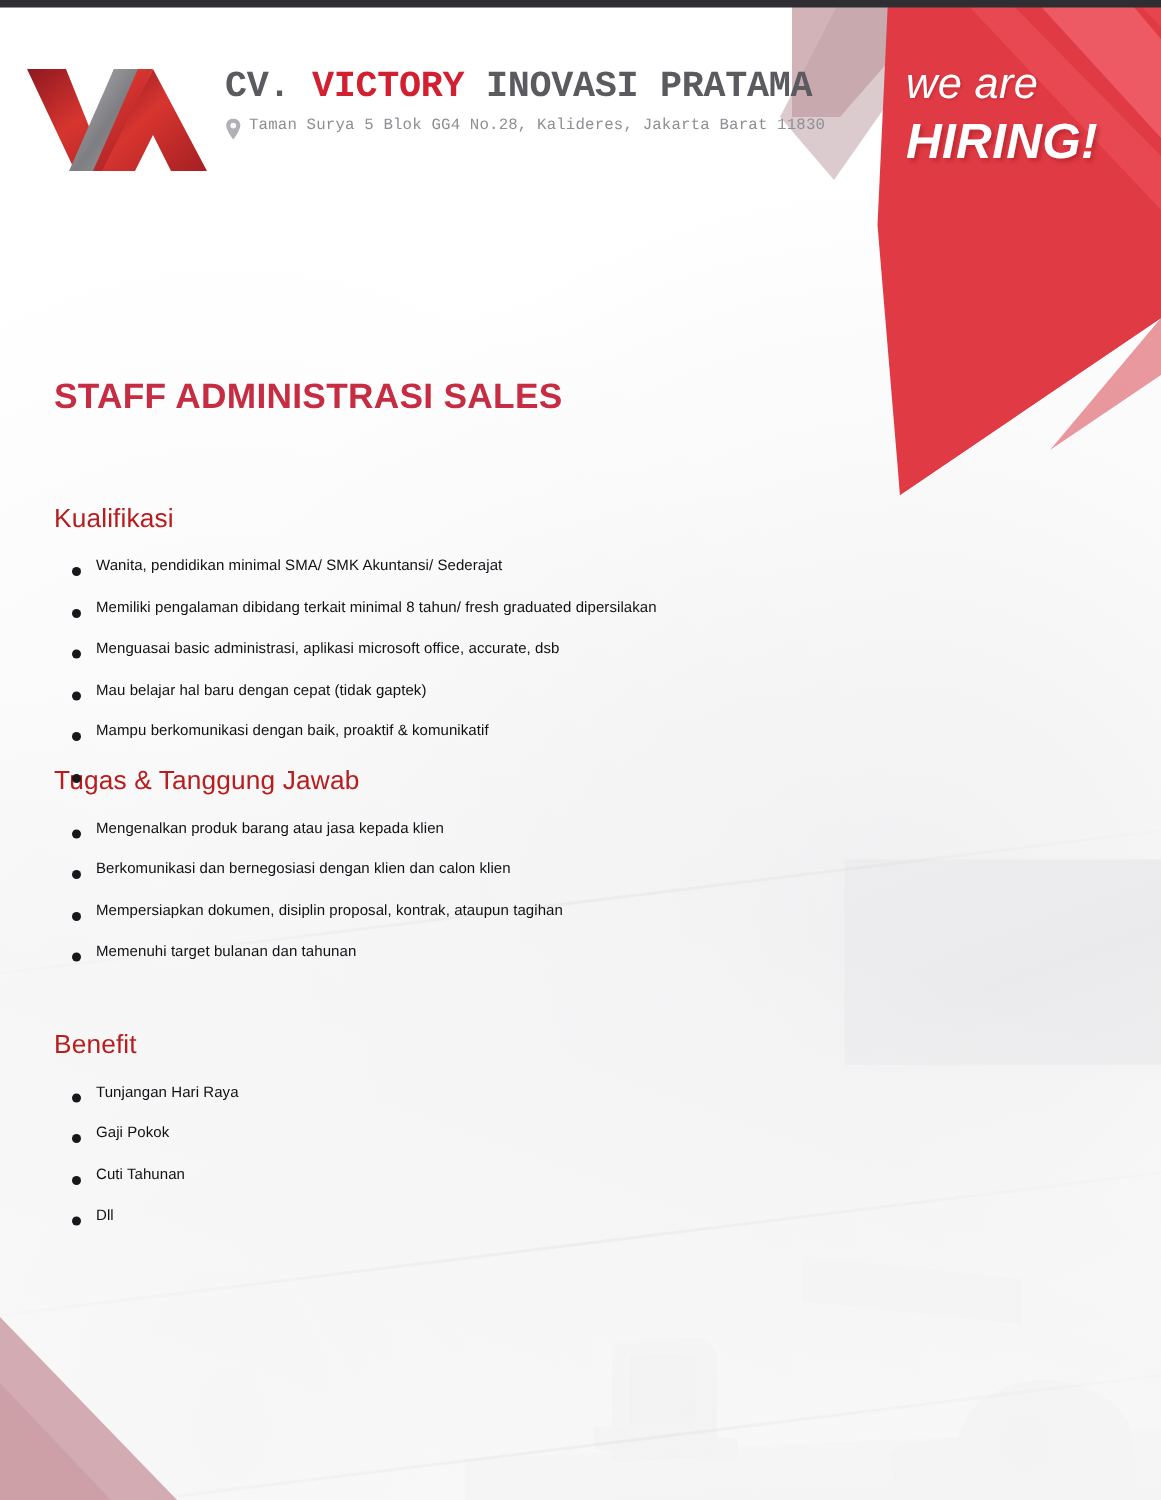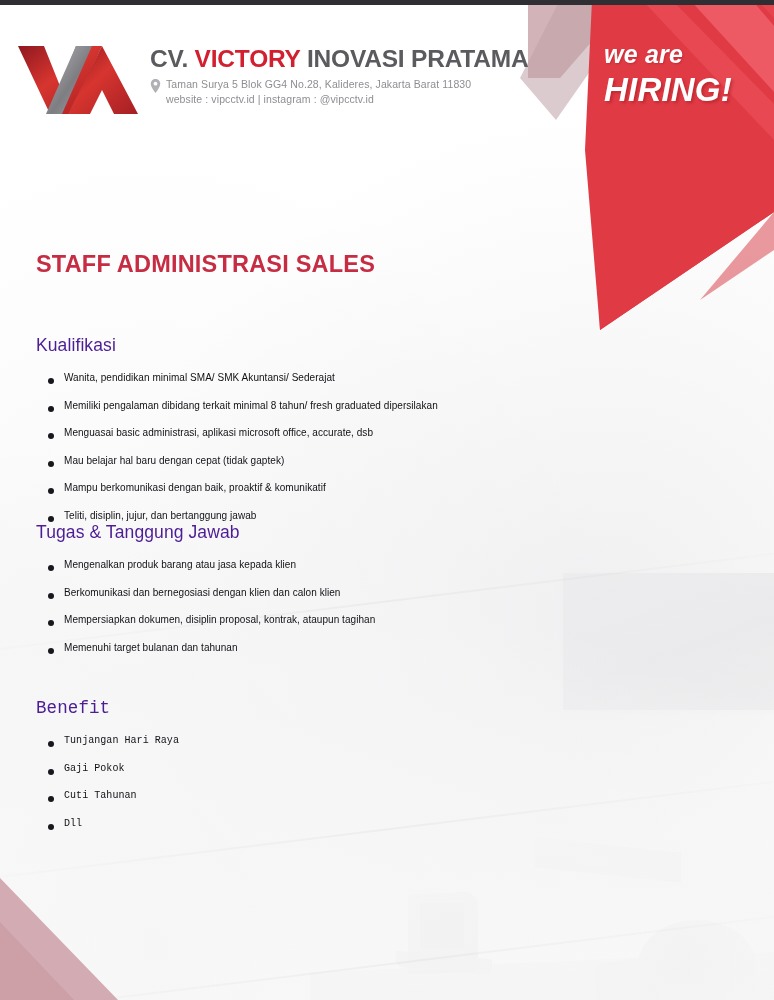--- a/index.html
+++ b/index.html
@@ -121,40 +121,41 @@
     left: 604px;
     top: 42px;
     width: 170px;
     color: #ffffff;
     text-align: left;
     font-style: italic;
     letter-spacing: .2px;
   }
   .hiring-text .l1 {
     display: block;
-    font-size: 25px;
-    font-weight: 700;
+    font-size: 29px;
+    font-weight: 400;
     line-height: 1;
     margin-bottom: 6px;
     text-shadow: 1px 1px 2px rgba(120,0,0,.25);
   }
   .hiring-text .l2 {
     display: block;
     font-size: 33px;
     font-weight: 700;
     line-height: 1;
     text-shadow: 2px 2px 3px rgba(120,0,0,.3);
   }
 
   
   .header {
     position: absolute;
     left: 0; top: 38px;
     width: 774px; height: 92px;
     z-index: 7;
+    font-family: Liberation Mono, monospace;
   }
   .logo {
     position: absolute;
     left: 16px; top: 4px;
     width: 124px; height: 74px;
   }
   .company-block {
     position: absolute;
     left: 150px; top: 8px;
     width: 470px;
@@ -218,26 +219,26 @@
     font-size: 23.5px;
     font-weight: 700;
     letter-spacing: .2px;
     color: #c62c42;
     line-height: 1.2;
   }
 
   .section { margin-left: 36px; }
   .section-kualifikasi { margin-top: 57px; }
   .section-tugas      { }
-  .section-benefit    { margin-top: 44px; font-family: Liberation Mono, monospace; }
+  .section-benefit    { margin-top: 44px; }
 
   .section-heading {
     font-size: 17.5px;
     font-weight: 400;
-    color: #4c1d95;
+    color: #b91c1c;
     letter-spacing: .1px;
     line-height: 1.2;
   }
 
   ul.bullets {
     list-style: none;
     margin-top: 16px;
   }
   ul.bullets li {
     position: relative;
@@ -330,38 +331,37 @@
 
     <div class="company-block">
       <div class="company-name"><span>CV. </span><span class="hl">VICTORY</span><span> INOVASI PRATAMA</span></div>
 
       <div class="contact-rows">
         <svg class="pin-icon" viewBox="0 0 11 14">
           <path d="M5.5 0C2.9 0 .8 2.1.8 4.7c0 3.4 4.7 9.3 4.7 9.3s4.7-5.9 4.7-9.3C10.2 2.1 8.1 0 5.5 0z" fill="#b0b0b5"></path>
           <circle cx="5.5" cy="4.7" r="1.9" fill="#fdfdfd"></circle>
         </svg>
         <div class="contact-line">Taman Surya 5 Blok GG4 No.28, Kalideres, Jakarta Barat 11830</div>
-        <div class="contact-line">website : vipcctv.id | instagram : @vipcctv.id</div>
       </div>
     </div>
   </div>
 
   <div class="content">
 
     <div class="job-title">STAFF ADMINISTRASI SALES</div>
 
     <div class="section section-kualifikasi">
       <div class="section-heading">Kualifikasi</div>
       <ul class="bullets">
         <li><span class="dot"></span><span>Wanita, pendidikan minimal SMA/ SMK Akuntansi/ Sederajat</span></li>
         <li><span class="dot"></span><span>Memiliki pengalaman dibidang terkait minimal 8 tahun/ fresh graduated dipersilakan</span></li>
         <li><span class="dot"></span><span>Menguasai basic administrasi, aplikasi microsoft office, accurate, dsb</span></li>
         <li><span class="dot"></span><span>Mau belajar hal baru dengan cepat (tidak gaptek)</span></li>
         <li><span class="dot"></span><span>Mampu berkomunikasi dengan baik, proaktif &amp; komunikatif</span></li>
-        <li><span class="dot"></span><span>Teliti, disiplin, jujur, dan bertanggung jawab</span></li>
+        <li><span class="dot"></span></li>
       </ul>
     </div>
 
     <div class="section section-tugas">
       <div class="section-heading">Tugas &amp; Tanggung Jawab</div>
       <ul class="bullets">
         <li><span class="dot"></span><span>Mengenalkan produk barang atau jasa kepada klien</span></li>
         <li><span class="dot"></span><span>Berkomunikasi dan bernegosiasi dengan klien dan calon klien</span></li>
         <li><span class="dot"></span><span>Mempersiapkan dokumen, disiplin proposal, kontrak, ataupun tagihan</span></li>
         <li><span class="dot"></span><span>Memenuhi target bulanan dan tahunan</span></li>

